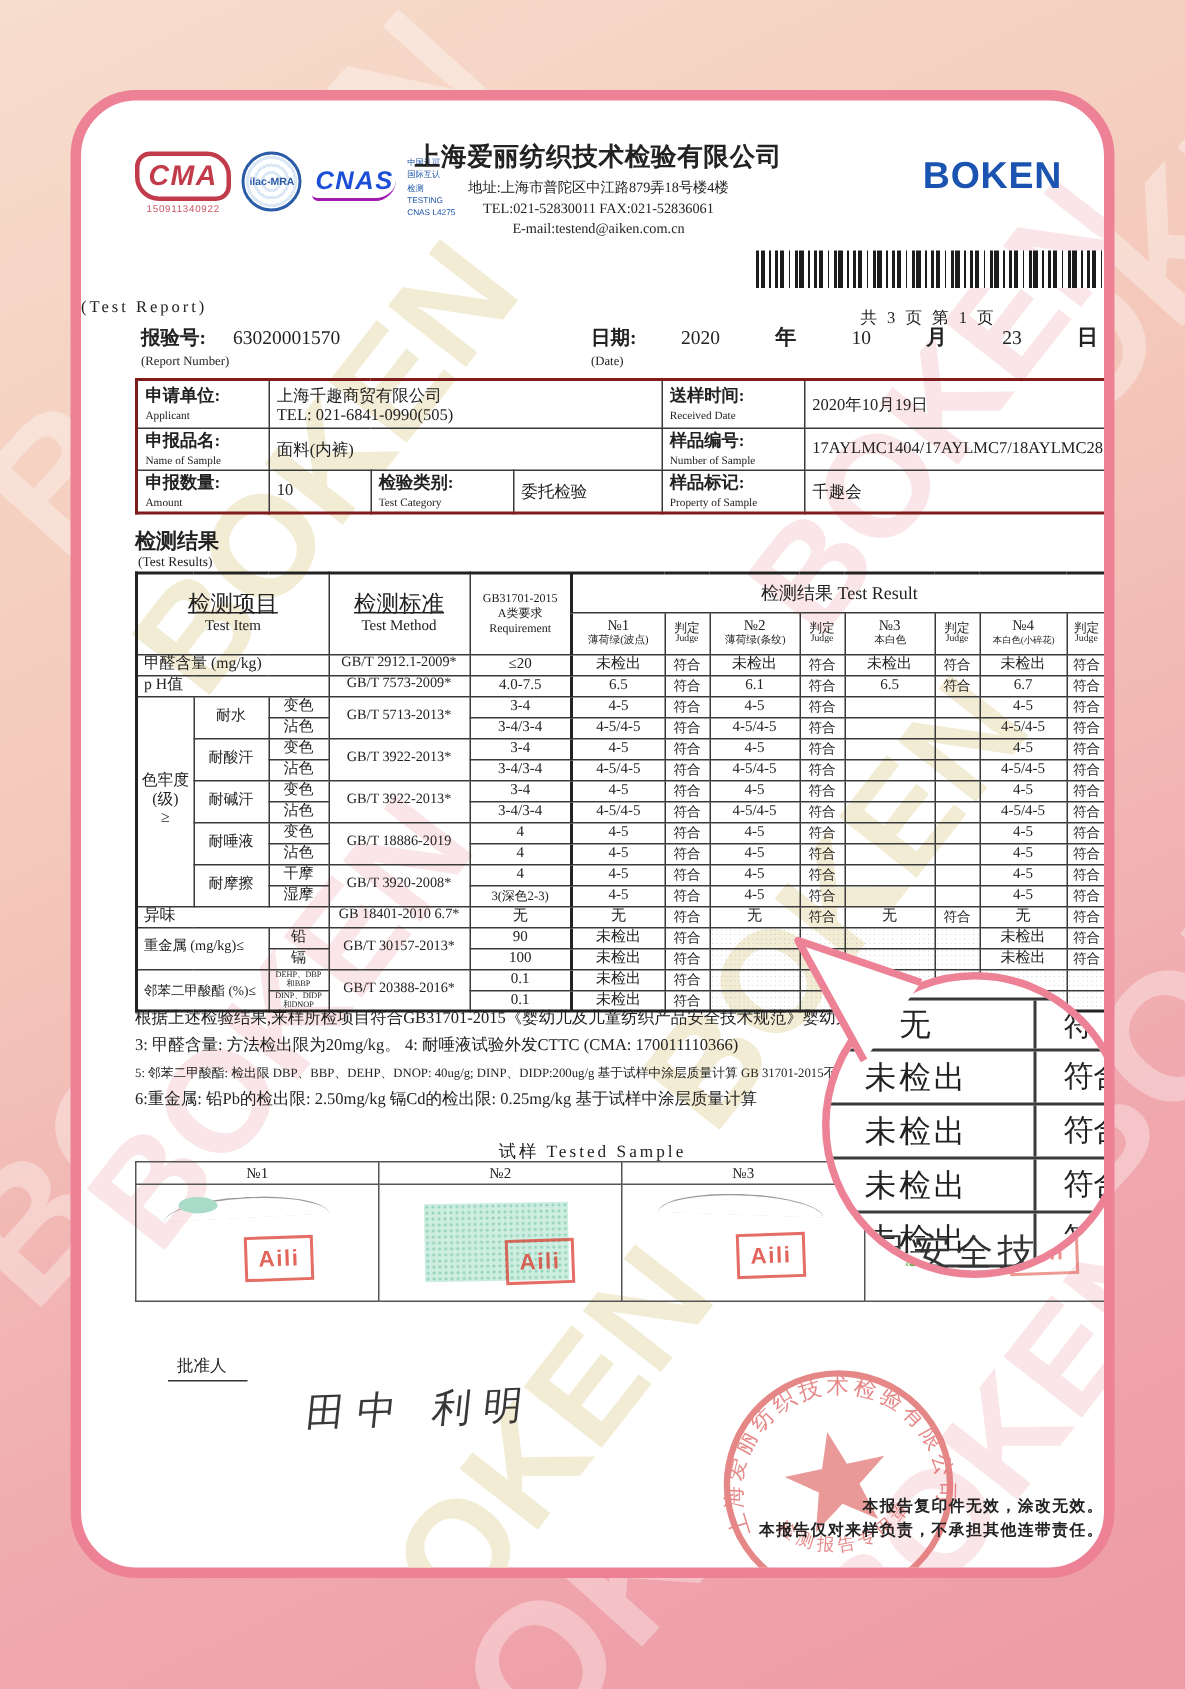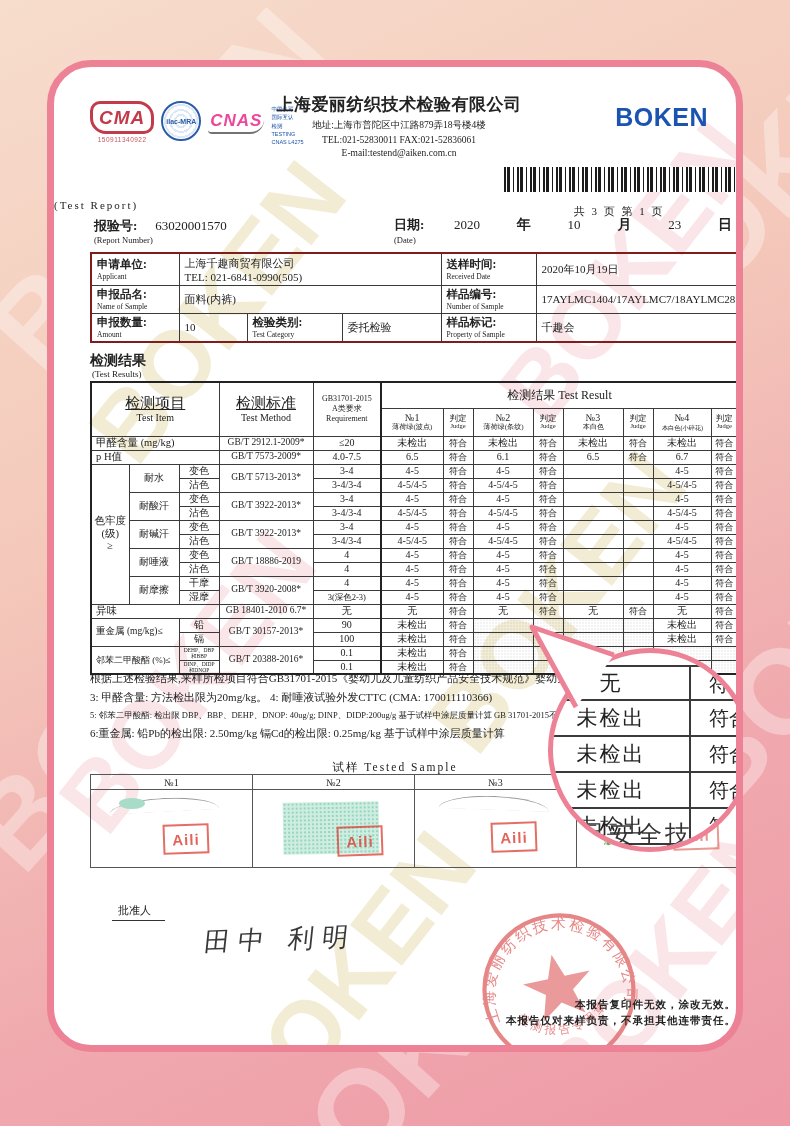--- a/index.html
+++ b/index.html
@@ -17,22 +17,22 @@
 
   
   .logos { left:36px; top:34px; display:flex; align-items:flex-start; gap:7px; }
   .cma-box { text-align:center; }
   .cma { display:inline-block; border:3px solid #c23b4a; border-radius:10px 16px 10px 16px; color:#c23b4a;
     font:italic bold 19px "Liberation Sans",sans-serif; padding:3px 6px 2px; letter-spacing:1px; }
   .cma-no { font:6.5px "Liberation Sans",sans-serif; color:#c85560; margin-top:2px; letter-spacing:.5px; }
   .ilac { width:40px; height:40px; border-radius:50%; border:2px solid #2a5ca8; color:#2a5ca8;
     font:bold 7px "Liberation Sans",sans-serif; display:flex; align-items:center; justify-content:center;
     background:repeating-radial-gradient(circle at 50% 50%, #dde8f7 0 2px, #fff 2px 5px); }
-  .cnas { color:#ec4899; font:italic bold 17px "Liberation Sans",sans-serif; margin-top:10px; letter-spacing:1px;
-    border-bottom:2px solid #737373; border-radius:0 0 14px 4px; padding:0 2px 1px; }
+  .cnas { color:#1d4ed8; font:italic bold 17px "Liberation Sans",sans-serif; margin-top:10px; letter-spacing:1px;
+    border-bottom:2px solid #a21caf; border-radius:0 0 14px 4px; padding:0 2px 1px; }
   .cnas-side { font:5.5px "Liberation Sans",sans-serif; color:#1a52a8; white-space:pre-line; line-height:1.5; margin-top:4px; }
   .company { left:205px; top:26px; width:280px; text-align:center; }
   .company .cname { font-size:17px; font-weight:bold; letter-spacing:.5px; }
   .company .cline { font-size:9.5px; margin-top:3px; }
   .boken { right:28px; left:auto; top:36px; position:absolute; z-index:1;
     font:bold 25px "Liberation Sans",sans-serif; color:#1a53b0; letter-spacing:.5px; }
   .rtitle { left:0; top:98px; width:100%; text-align:center; font-size:27px; font-weight:bold; letter-spacing:16px; text-indent:16px; }
   .rtitle-en { left:0; top:132px; width:100%; text-align:left; font-size:11px; letter-spacing:2px; }
   .barcode { left:450px; top:100px; width:232px; height:25px;
     background:repeating-linear-gradient(90deg,#1c1c1c 0 2px,#fff 2px 3px,#1c1c1c 3px 6px,#fff 6px 9px,#1c1c1c 9px 10px,#fff 10px 13px); }

